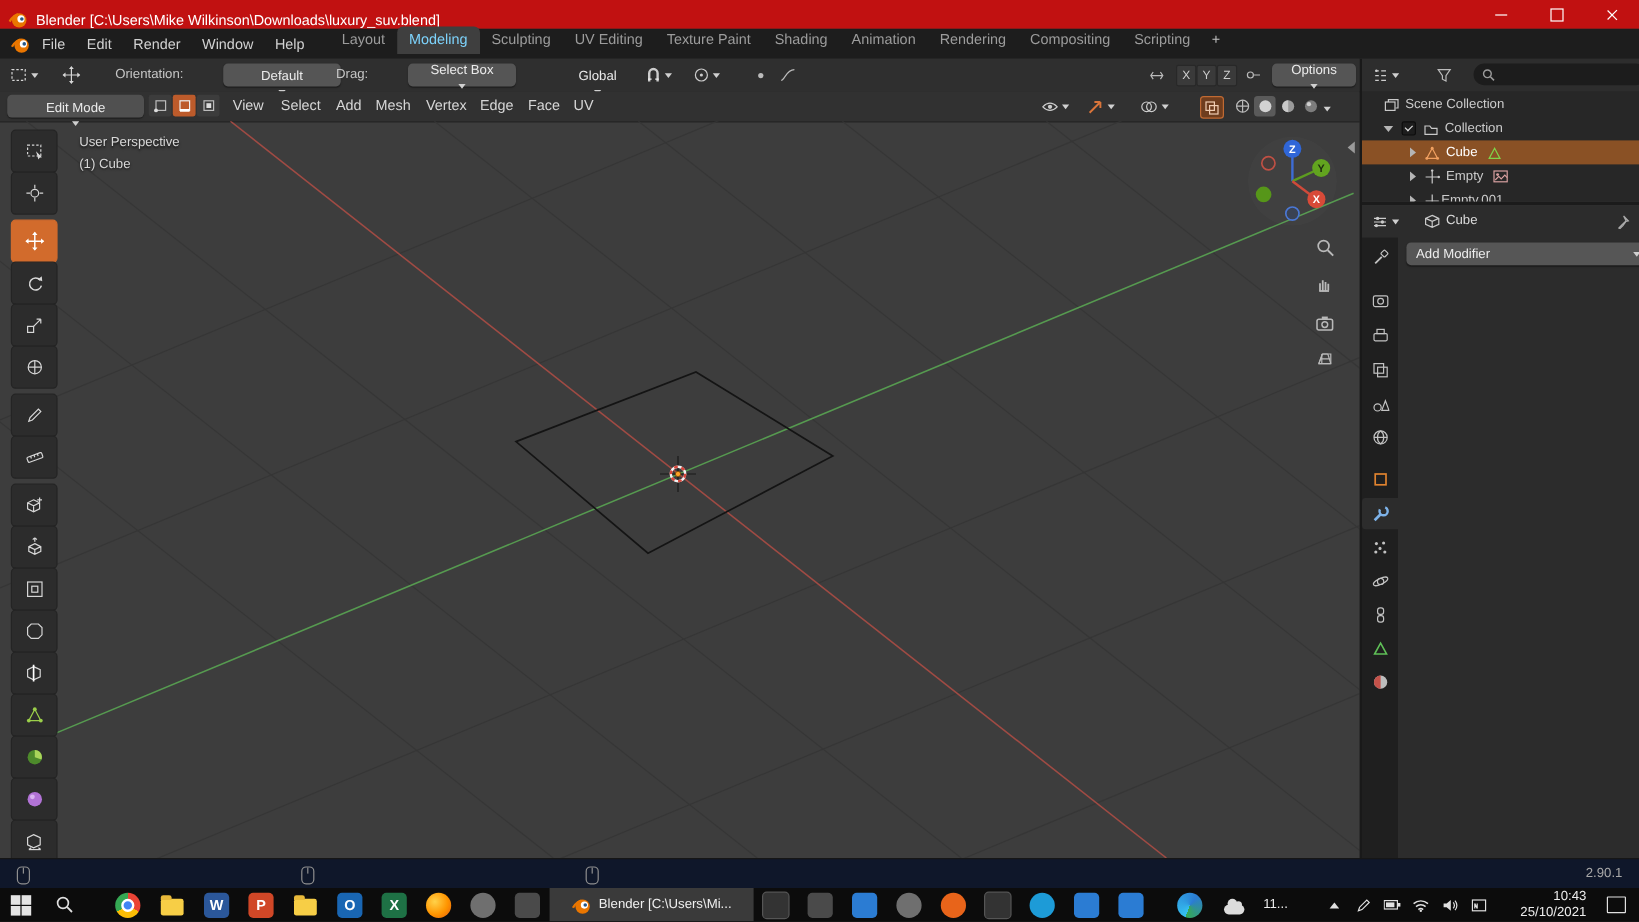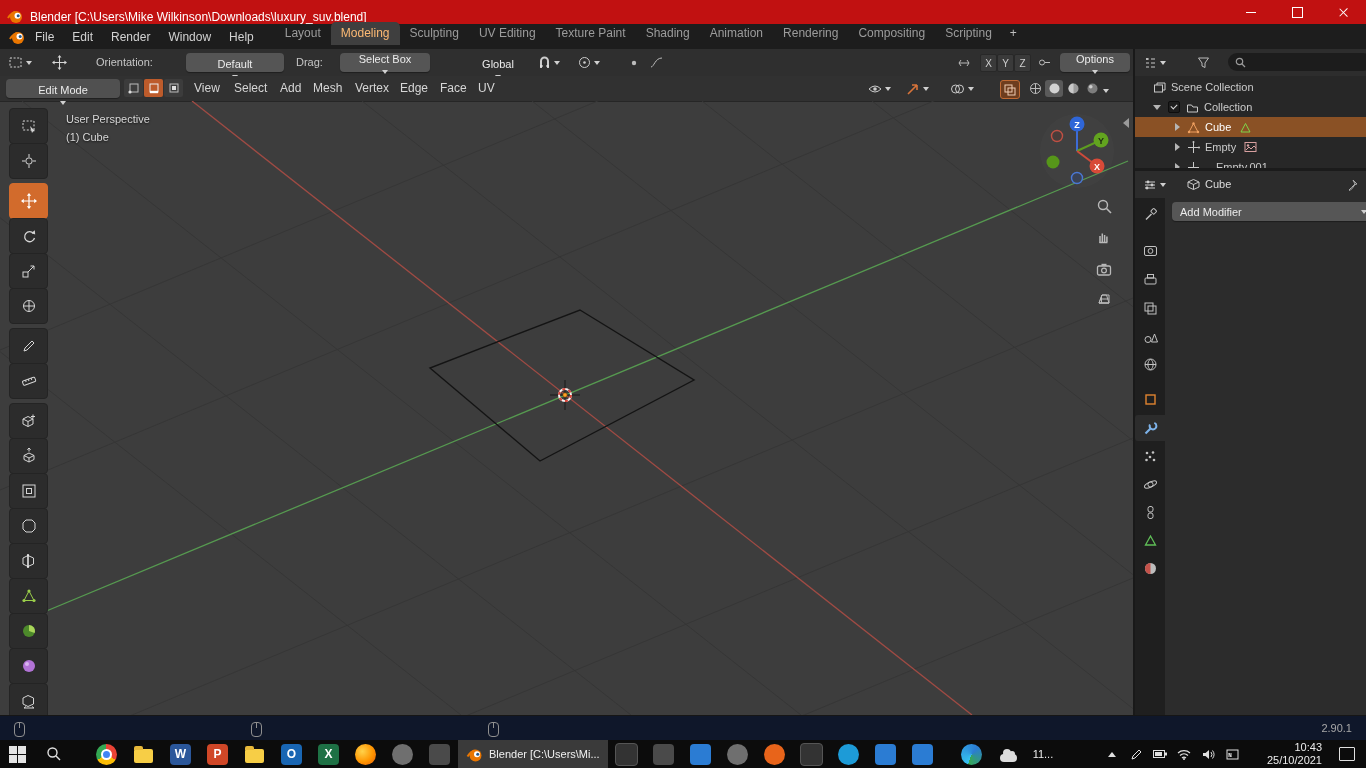--- a/index.html
+++ b/index.html
@@ -18,21 +18,21 @@
   .glyph-max{width:9px;height:9px;border:1px solid #fff;}
   .glyph-close{position:relative;width:11px;height:11px;}
   .glyph-close:before,.glyph-close:after{content:"";position:absolute;left:5px;top:0;width:1.4px;height:11px;background:#fff;}
   .glyph-close:before{transform:rotate(45deg);} .glyph-close:after{transform:rotate(-45deg);}
 
   
   .menubar{position:absolute;left:0;top:24px;width:1366px;height:25px;background:#1d1d1d;display:flex;align-items:center;}
   .mitem{padding:3px 9px;color:#d2d2d2;font-size:12px;}
   .tabsrow{display:flex;height:17px;align-items:flex-end;margin-left:12px;}
   .wtab{padding:4px 10px 5px;font-size:12px;color:#9c9c9c;border-radius:5px 5px 0 0;white-space:nowrap;}
-  .wtab.active{background:#3f3f3f;color:#fdba74;}
+  .wtab.active{background:#3f3f3f;color:#7dd3fc;}
   .wtab.add{color:#c0c0c0;padding:4px 8px 5px;}
   .scene-widget,.vl-widget{position:absolute;top:26px;height:21px;display:flex;align-items:center;gap:4px;}
   .scene-widget{left:966px;} .vl-widget{left:1172px;}
   .widget-sep{position:absolute;left:1163px;top:27px;width:1px;height:19px;background:#0f0f0f;}
   .wtext{font-size:11px;color:#e2e2e2;white-space:nowrap;}
   .mini-x{position:relative;width:9px;height:9px;opacity:.8;}
   .mini-x:before,.mini-x:after{content:"";position:absolute;left:4px;top:0;width:1px;height:9px;background:#bbb;}
   .mini-x:before{transform:rotate(45deg);} .mini-x:after{transform:rotate(-45deg);}
 
   
@@ -116,21 +116,21 @@
   .ic-gray{background:#6f6f6f;border-radius:50%;}
   .ic-gray2{background:#4a4a4a;border-radius:4px;}
   .ic-blue{background:#2b7cd3;border-radius:4px;}
   .ic-bluec{background:#1d9bd7;border-radius:50%;}
   .ic-dark{background:#333;border-radius:4px;border:1px solid #555;}
   .ic-orange{background:#e8641a;border-radius:50%;}
   .ic-edge{background:conic-gradient(from 200deg,#35c1f1,#2b7cd3 55%,#35a855);border-radius:50%;}
   .cloud{position:relative;width:17px;height:8px;background:#dcdcdc;border-radius:8px;margin-top:7px;}
   .cloud:before{content:"";position:absolute;left:3px;top:-5px;width:8px;height:8px;background:#dcdcdc;border-radius:50%;}
   .cloud:after{content:"";position:absolute;left:9px;top:-3px;width:6px;height:6px;background:#dcdcdc;border-radius:50%;}
-  .task{height:28px;display:flex;align-items:center;gap:6px;padding:0 8px;background:#3a3a3a;flex:none;max-width:170px;}
+  .task{height:28px;display:flex;align-items:center;gap:6px;padding:0 18px;background:#3a3a3a;flex:none;max-width:170px;}
   .task .tlabel{font-size:11px;color:#f0f0f0;white-space:nowrap;overflow:hidden;}
   .tb-right{position:absolute;right:0;top:0;height:28px;display:flex;align-items:center;}
   .trayic{width:24px;height:28px;display:flex;align-items:center;justify-content:center;flex:none;}
   .chev-up{width:0;height:0;border-left:4px solid transparent;border-right:4px solid transparent;border-bottom:5px solid #e0e0e0;}
   .clock{width:78px;text-align:right;font-size:11px;color:#ececec;line-height:13px;padding-right:6px;}
   .action{width:38px;height:28px;display:flex;align-items:center;justify-content:center;}
   .action-ic{width:14px;height:12px;border:1px solid #e0e0e0;border-radius:1px;position:relative;}
   .weather{font-size:11px;color:#ececec;padding:0 6px;white-space:nowrap;}
 </style>
 </head>
@@ -227,21 +227,21 @@
       </svg>
     </div>
     <span class="lbl" style="left:96px">Orientation:</span>
     <div class="dd" style="left:186px;width:84px">
       <svg width="11" height="11">
           <path d="M5.5 1v6M5.5 7L1.5 10M5.5 7l4 3" stroke="#ddd" fill="none"></path>
         </svg>
       <span style="flex:1">Default</span>
       <span class="car"></span>
     </div>
-    <span class="lbl" style="left:296px">Drag:</span>
+    <span class="lbl" style="left:280px">Drag:</span>
     <div class="dd" style="left:340px;width:76px">
       <span style="flex:1">Select Box</span>
       <span class="car"></span>
     </div>
     <div class="dd" style="left:455px;width:72px;background:transparent;box-shadow:none">
       <svg width="12" height="12">
         <circle cx="6" cy="6" r="5" fill="none" stroke="#ccc"></circle>
           <path d="M1 6h10M6 1c-3 2.6-3 7.4 0 10M6 1c3 2.6 3 7.4 0 10" stroke="#ccc" fill="none"></path>
       </svg>
       <span>Global</span>
@@ -641,21 +641,21 @@
       <svg class="eyecol" width="15" height="10">
         <path d="M1 5Q7.5 -1.5 14 5Q7.5 11.5 1 5Z" fill="none" stroke="#c9c9c9"></path>
           <circle cx="7.5" cy="5" r="1.8" fill="#c9c9c9"></circle>
       </svg>
     </div>
     <div class="orow" style="top:108px">
       <span class="disc-closed" style="margin-left:40px"></span>
       <svg width="13" height="13" style="margin-left:7px">
         <path d="M6.5 1v11M1 6.5h11" stroke="#c9c9c9"></path>
       </svg>
-      <span style="margin-left:16px">Empty.001</span>
+      <span style="margin-left:1px">Empty.001</span>
       <svg class="eyecol" width="15" height="10">
         <path d="M1 5Q7.5 -1.5 14 5Q7.5 11.5 1 5Z" fill="none" stroke="#c9c9c9"></path>
           <circle cx="7.5" cy="5" r="1.8" fill="#c9c9c9"></circle>
       </svg>
     </div>
   </div>
 
   <div class="props">
     <div class="props-header">
       <div class="iconbtn" style="left:8px;top:4px;position:absolute">

